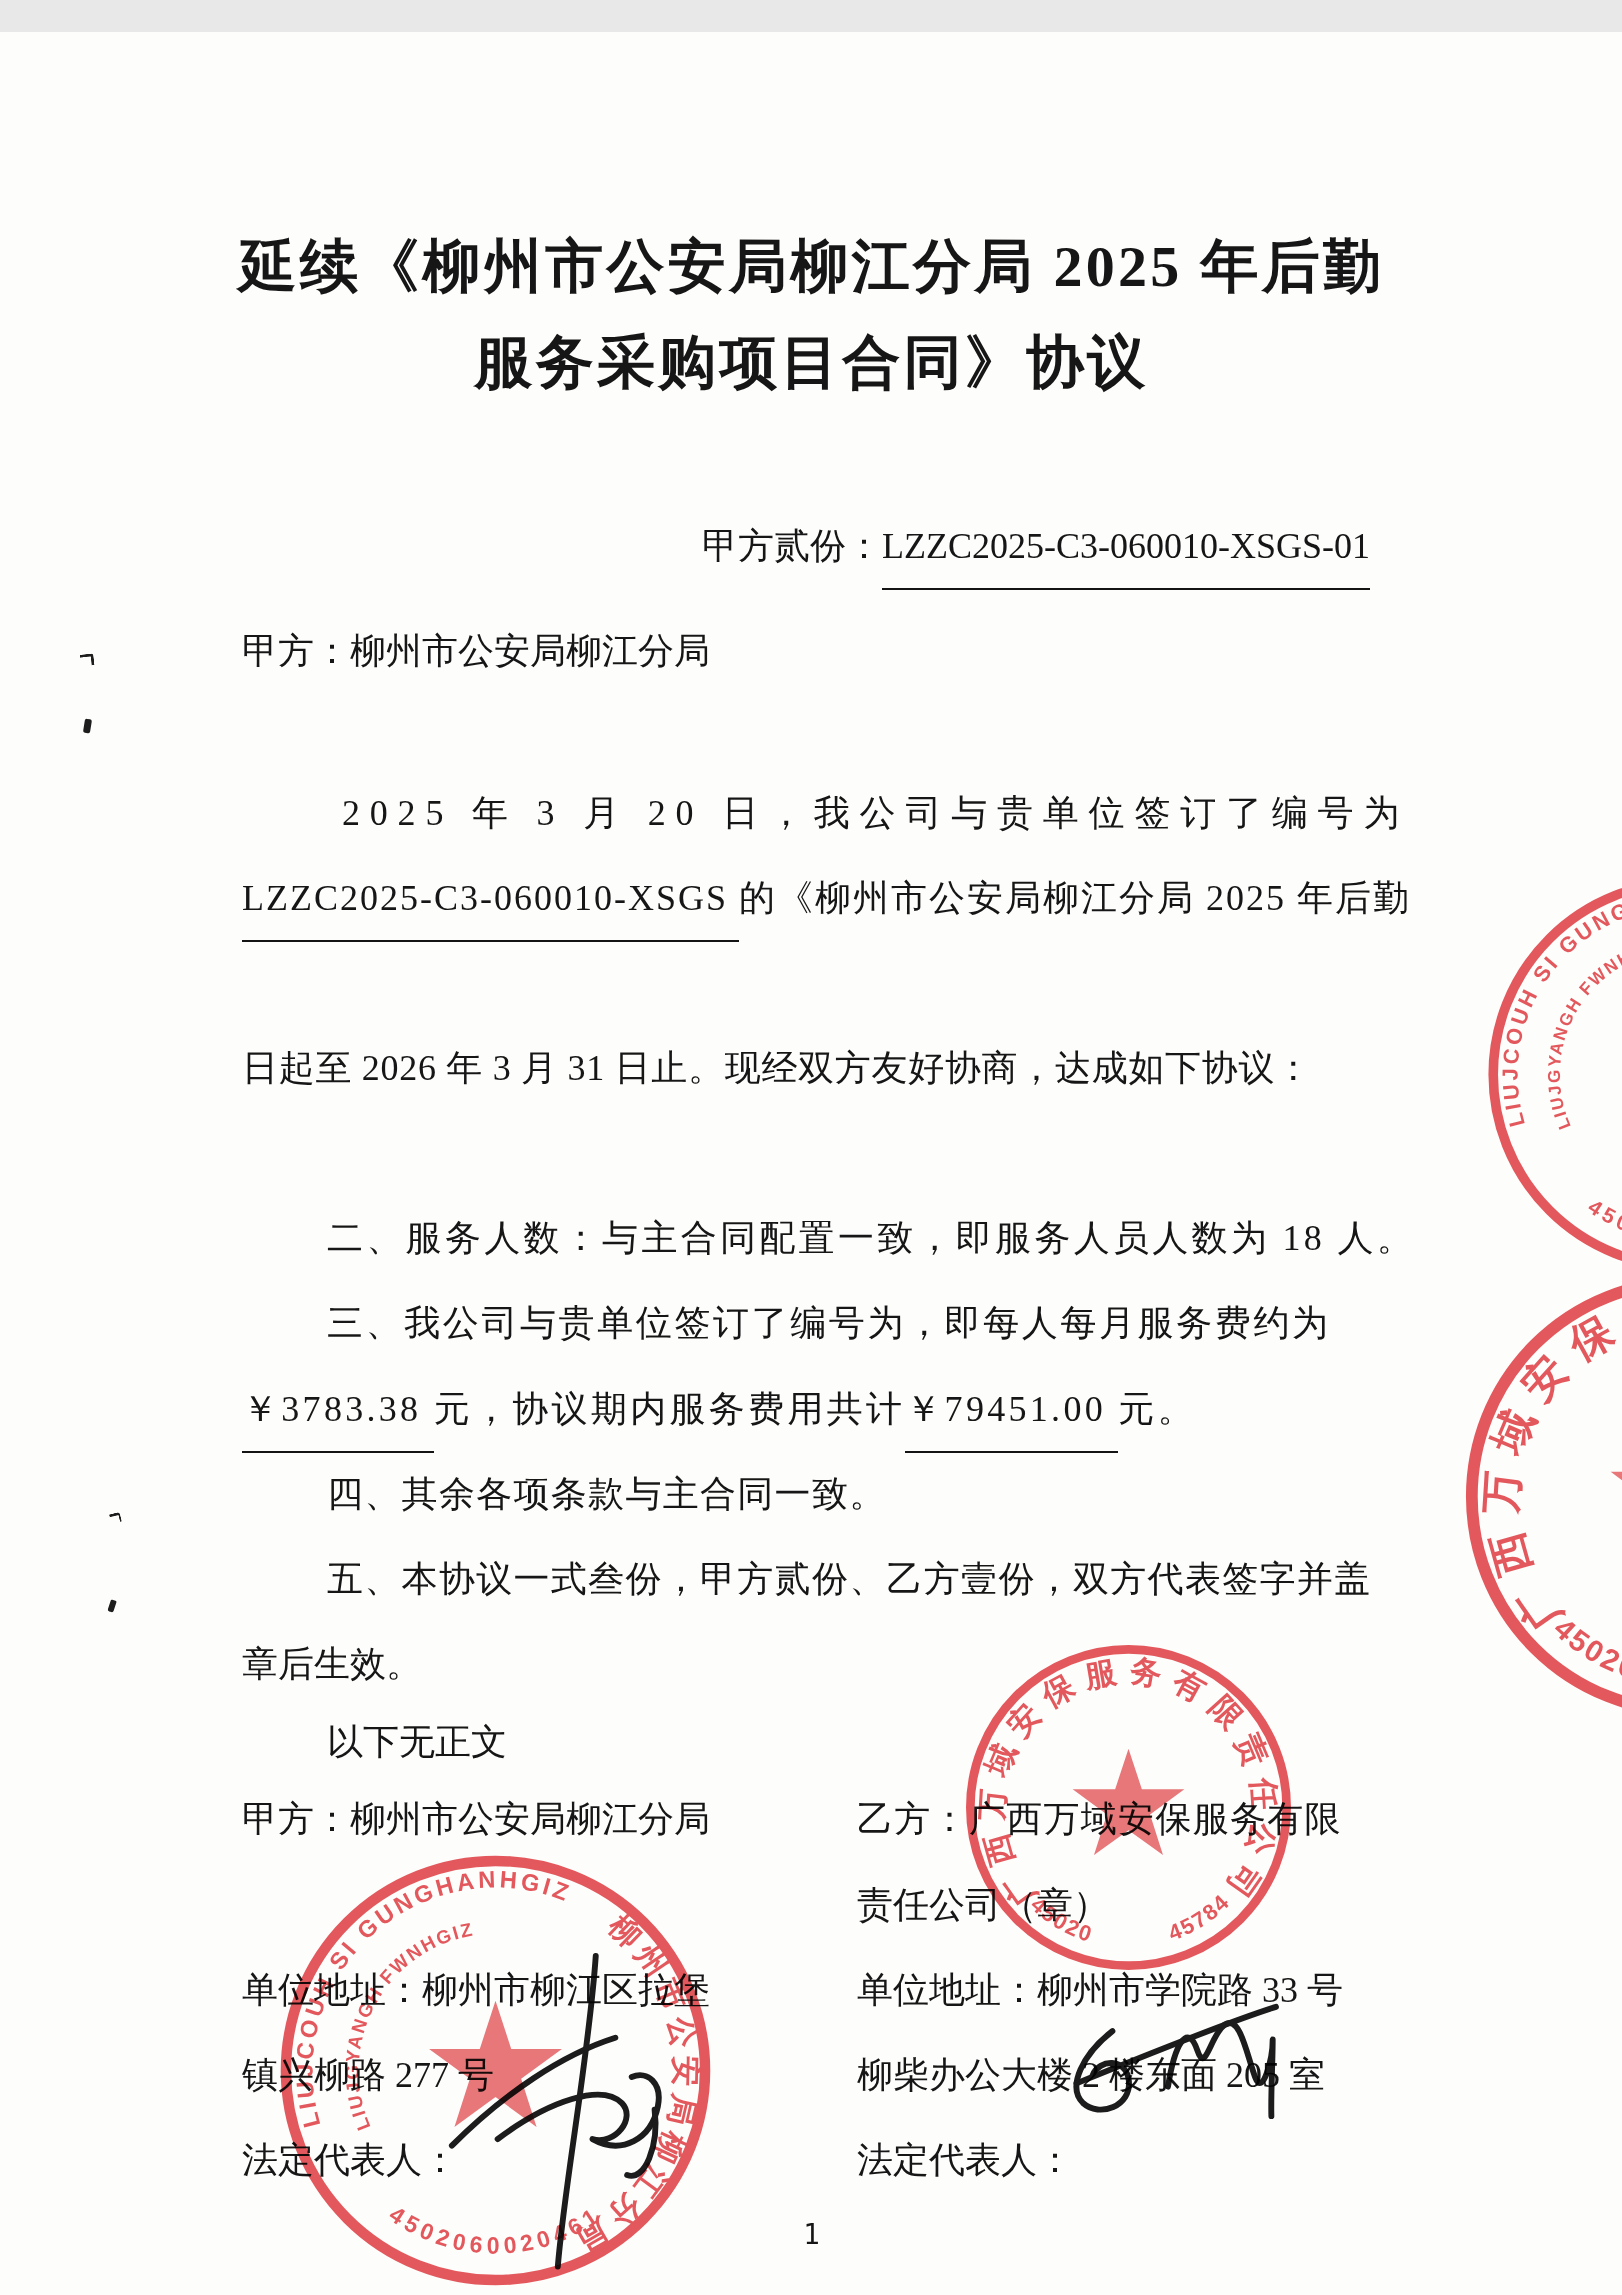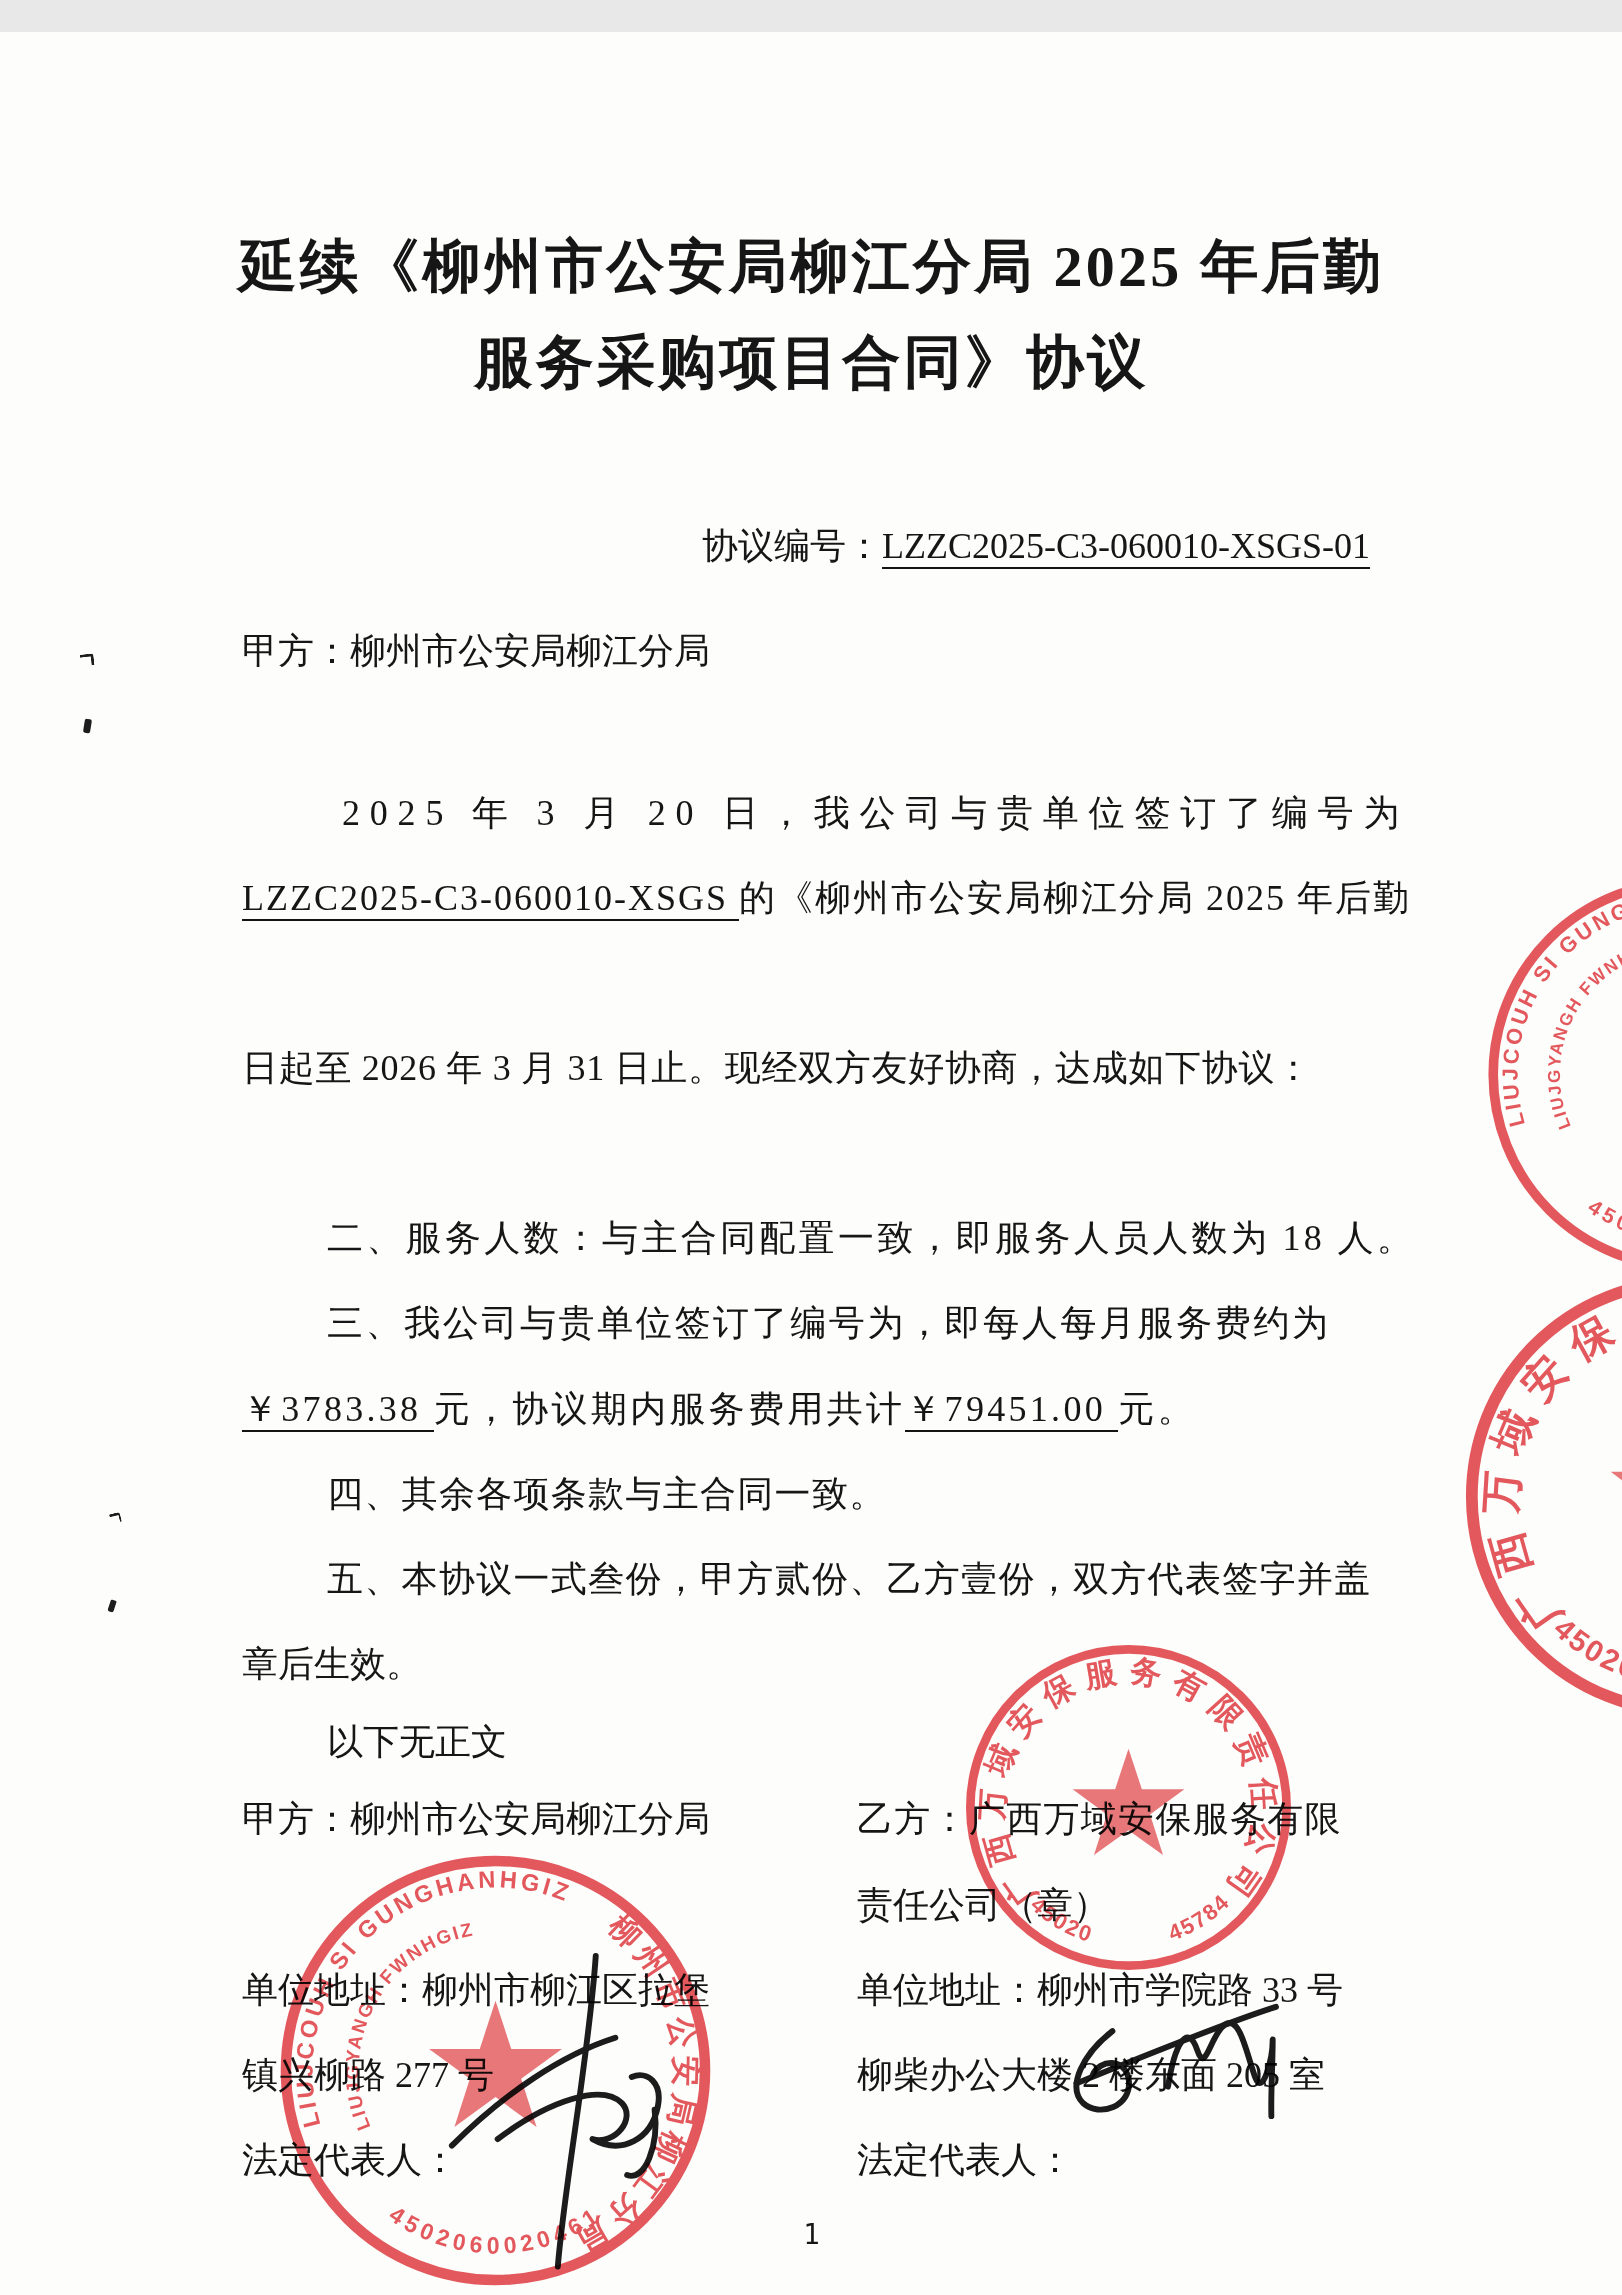--- a/index.html
+++ b/index.html
@@ -8,21 +8,21 @@
     background:#fdfdfc; overflow:hidden;
     font-family:"Liberation Serif","DejaVu Serif",serif;
     color:#161616;
     margin-top:32px;
   }
   .line{position:absolute; font-size:36px; line-height:1.25; white-space:pre;}
   .title-line{
     position:absolute; left:0; width:1623px; text-align:center;
     font-size:58px; font-weight:800; letter-spacing:3.3px; line-height:1.2;
   }
-  .u{border-bottom:2.6px solid #141414; padding-bottom:1px;}
+  .u{border-bottom:2.6px solid #141414; padding-bottom:22px;}
   .ls1{letter-spacing:0.7px}.ls2{letter-spacing:1.3px}.ls3{letter-spacing:2px}
   .ls4{letter-spacing:2.6px}.ls5{letter-spacing:3.3px}.ls7{letter-spacing:4.6px}
   .ls15{letter-spacing:9.8px}
   .pagenum{position:absolute; left:0; top:2186px; width:1623px; text-align:center;
     font-size:27.5px; font-family:"DejaVu Sans Mono","Liberation Mono",monospace;}
   .stamp{position:absolute; mix-blend-mode:multiply; opacity:.9;}
   .stamp text{font-family:"Liberation Sans","DejaVu Sans",sans-serif; font-weight:bold; fill:#e2474b;}
   .sig{position:absolute; mix-blend-mode:multiply;}
   .sig path{fill:none; stroke:#1c1c1c; stroke-width:9; stroke-linecap:round; stroke-linejoin:round;}
   .artifact{position:absolute;}
@@ -43,21 +43,21 @@
 <div class="page">
 
   <div class="artifact a-hook1"></div>
   <div class="artifact a-blob1"></div>
   <div class="artifact a-hook2"></div>
   <div class="artifact a-blob2"></div>
 
   <div class="title-line" style="top:200px">延续《柳州市公安局柳江分局 2025 年后勤</div>
   <div class="title-line" style="top:296px">服务采购项目合同》协议</div>
 
-  <div class="line" style="left:702px; top:492px"><span>协议编号：</span><span class="u">LZZC2025-C3-060010-XSGS-01</span></div>
+  <div class="line" style="left:702px; top:492px"><span>甲方贰份：</span><span class="u">LZZC2025-C3-060010-XSGS-01</span></div>
 
   <div class="line" style="left:242px; top:597px">甲方：柳州市公安局柳江分局</div>
 
   <div class="line ls15" style="left:342px; top:759px">2025 年 3 月 20 日，我公司与贵单位签订了编号为</div>
   <div class="line ls3" style="left:242px; top:844px"><span class="u">LZZC2025-C3-060010-XSGS </span><span>的《柳州市公安局柳江分局 2025 年后勤</span></div>
   <div class="line ls1" style="left:242px; top:1014px">日起至 2026 年 3 月 31 日止。现经双方友好协商，达成如下协议：</div>
 
   <div class="line ls5" style="left:327px; top:1184px">二、服务人数：与主合同配置一致，即服务人员人数为 18 人。</div>
   <div class="line ls4" style="left:327px; top:1269px">三、我公司与贵单位签订了编号为，即每人每月服务费约为</div>
   <div class="line ls5" style="left:242px; top:1355px"><span class="u">￥3783.38 </span><span>元，协议期内服务费用共计</span><span class="u">￥79451.00 </span><span>元。</span></div>

